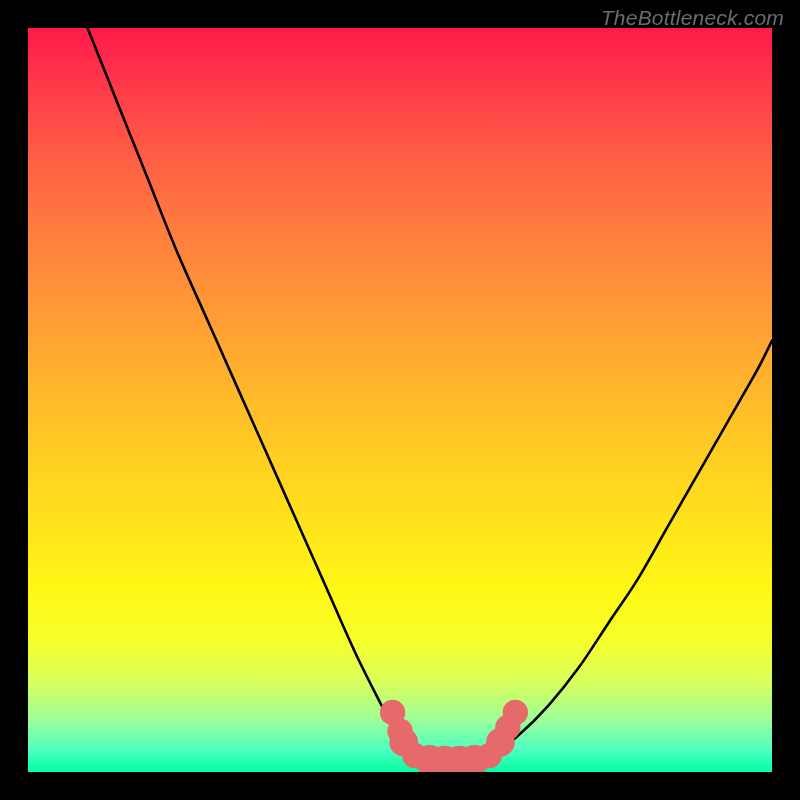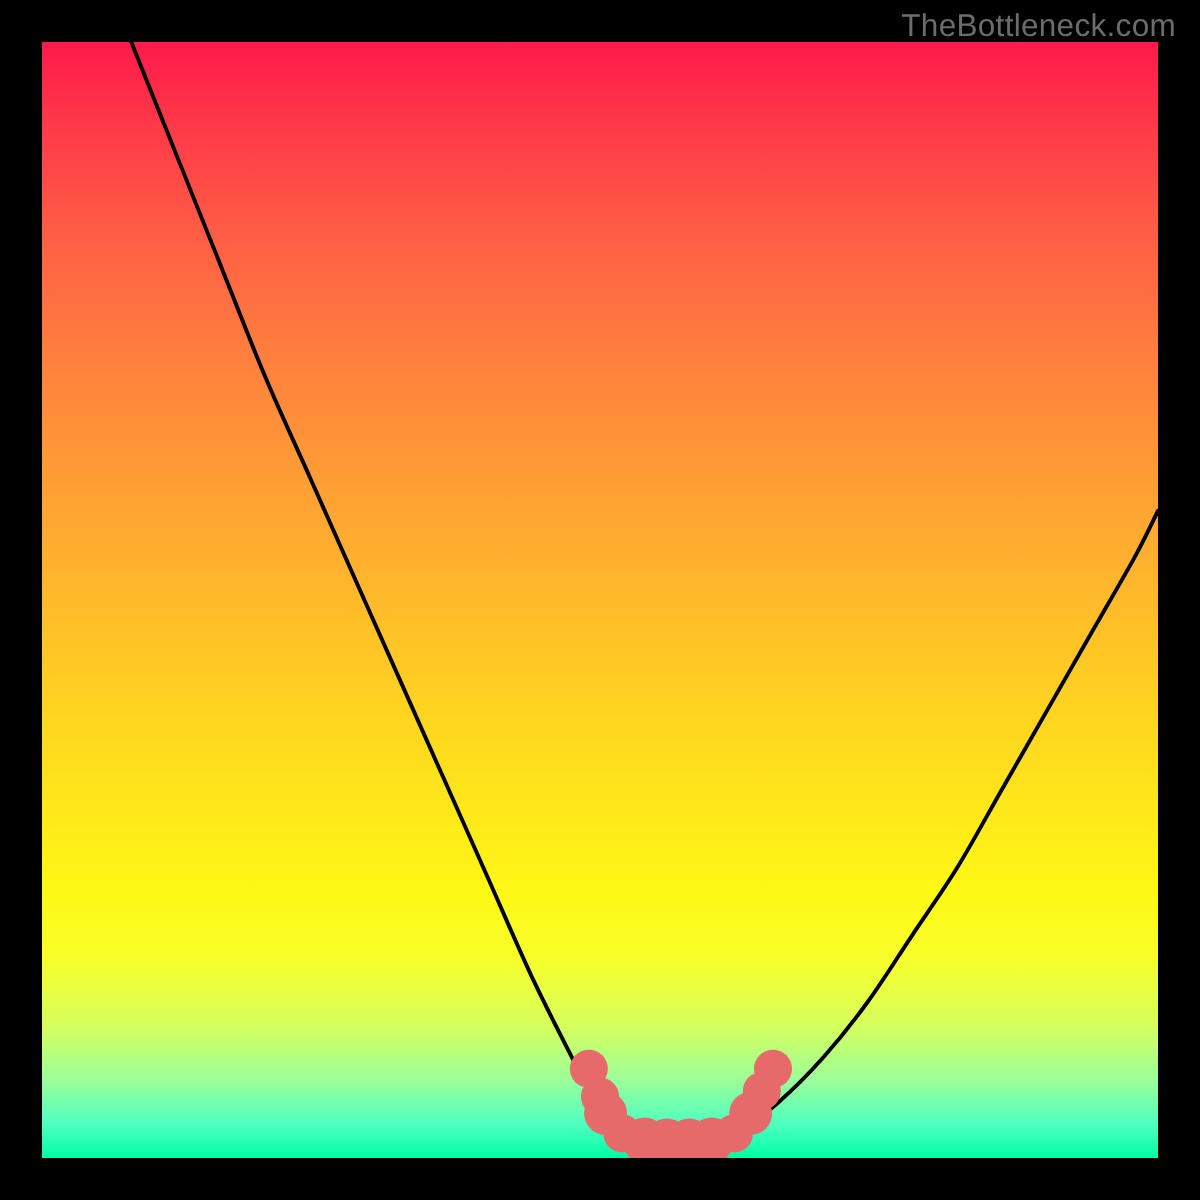--- a/index.html
+++ b/index.html
@@ -9,20 +9,21 @@
     height: 800px;
     overflow: hidden;
     background: #000;
     font-family: Arial, Helvetica, sans-serif;
   }
   .frame {
     position: absolute;
     top: 0; left: 0;
     width: 800px; height: 800px;
     background: #000;
+    font-style: italic;
   }
   .plot-area {
     position: absolute;
     top: 28px;
     left: 28px;
     width: 744px;
     height: 744px;
     overflow: hidden;
   }
   .gradient-bg {

